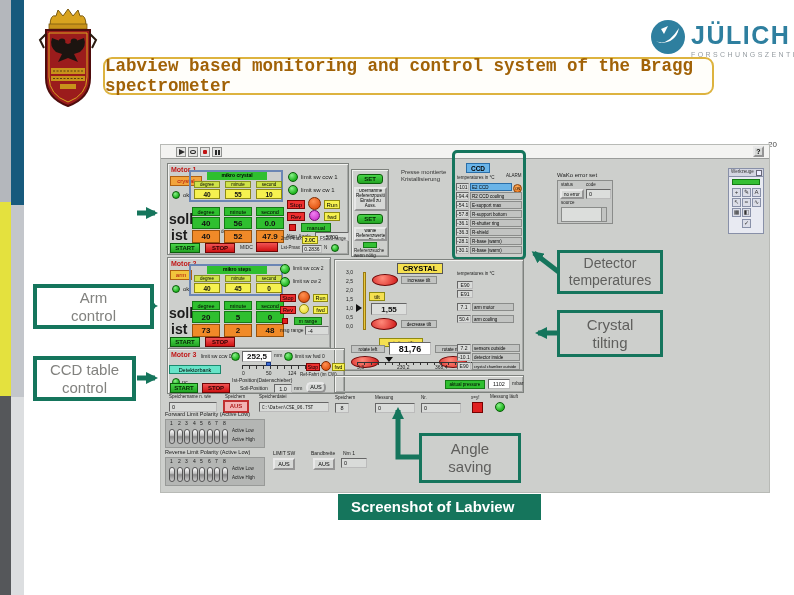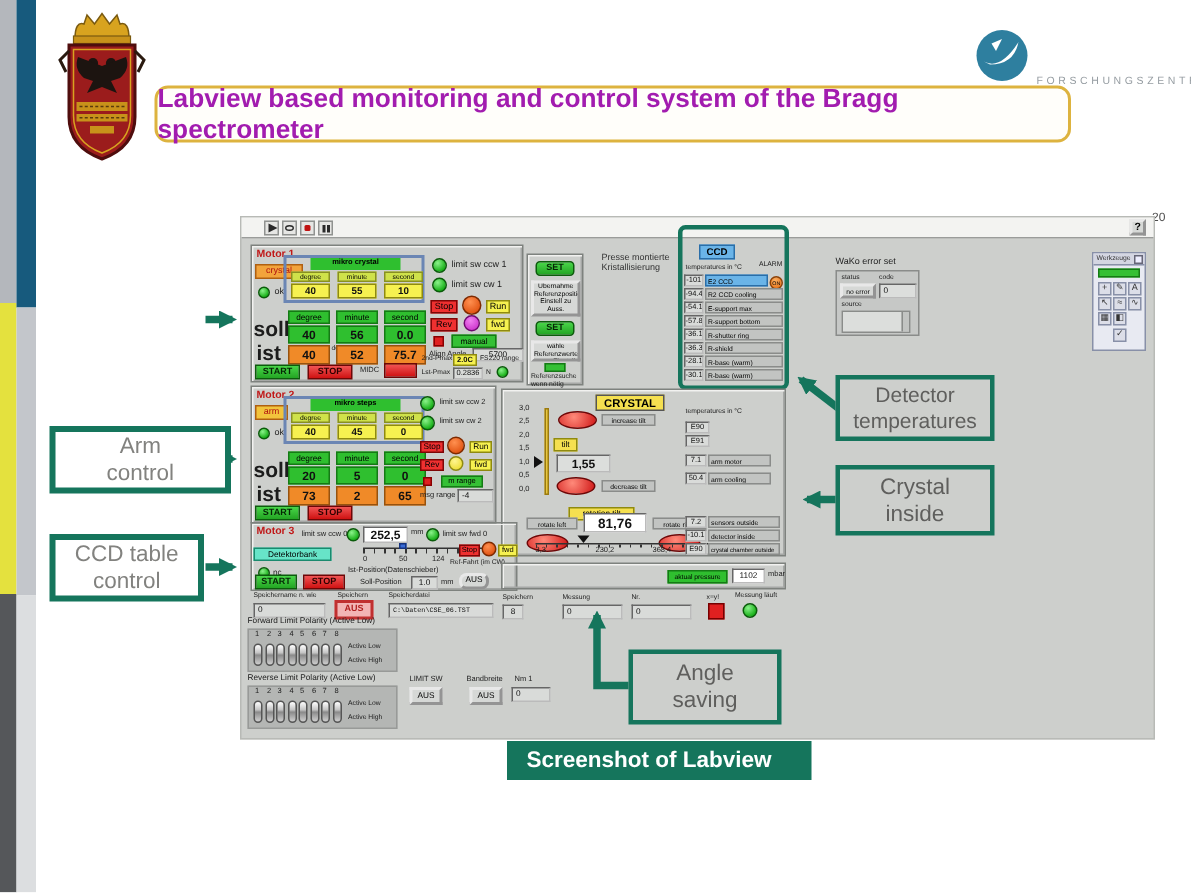--- a/index.html
+++ b/index.html
@@ -50,28 +50,29 @@
     <rect x="15" y="64" width="34" height="6" fill="#c8921a"></rect>
     <line x1="17" y1="67" x2="47" y2="67" stroke="#5a3c0c" stroke-width="1" stroke-dasharray="2 1.5"></line>
     <rect x="15" y="72" width="34" height="5" fill="#c8921a"></rect>
     <line x1="17" y1="74.5" x2="47" y2="74.5" stroke="#5a3c0c" stroke-width="1" stroke-dasharray="2 1.5"></line>
     <rect x="24" y="80" width="16" height="5" fill="#c8921a"></rect>
     <path d="M10 30 L4 36 L8 44" fill="none" stroke="#2a1a10" stroke-width="2"></path>
     <path d="M54 30 L60 36 L56 44" fill="none" stroke="#2a1a10" stroke-width="2"></path>
   </svg>
 
   <div class="abs" style="left:103px;top:57px;width:611px;height:38px;border:2px solid #ddb33f;border-radius:9px;background:#fffefa;display:flex;align-items:center;justify-content:center">
-    <span style="font-family:Liberation Sans, sans-serif;font-size:17.5px;font-weight:600;color:#a21caf">Labview based monitoring and control system of the Bragg spectrometer</span>
+    <span style="font-family:Liberation Mono, monospace;font-size:17.5px;font-weight:600;color:#a16207">Labview based monitoring and control system of the Bragg spectrometer</span>
   </div>
 
   <svg class="abs" style="left:650px;top:19px" width="36" height="36" viewBox="0 0 36 36">
     <circle cx="18" cy="18" r="17" fill="#2e7f9f"></circle>
     <path d="M6 22 Q17 28 29 9 Q26 24 10 24 Z" fill="#fff"></path>
     <path d="M11 10 L18 7 L14 15 Z" fill="#fff"></path>
   </svg>
+  <div class="lbl" style="left:691px;top:22px;font-size:25px;font-weight:bold;letter-spacing:1.5px;color:#2e7f9f">JÜLICH</div>
   <div class="lbl" style="left:691px;top:51px;font-size:7px;letter-spacing:2.4px;color:#969da2">FORSCHUNGSZENTRUM</div>
 
   <div class="lbl" style="left:768px;top:141px;font-size:8px;color:#4a4a4a">20</div>
 
   <div id="lv">
 
     <div class="abs" style="left:0;top:0;width:608px;height:14px;background:#f3f3f1;border-bottom:1px solid #9a9c9a">
       <div class="abs" style="left:15px;top:2px;width:10px;height:10px;background:#e6e6e4;border:1px solid #909290">
         <div class="abs" style="left:2px;top:1px;width:0;height:0;border-left:6px solid #2a2a2a;border-top:3px solid transparent;border-bottom:3px solid transparent"></div>
       </div>
@@ -110,21 +111,21 @@
 
       <div class="lbl" style="left:1px;top:48px;font-size:14px;font-weight:bold">soll</div>
       <div class="val vG t8" style="left:24px;top:53px;width:28px;height:12px;line-height:11px">40</div>
       <div class="val vG t8" style="left:56px;top:53px;width:28px;height:12px;line-height:11px">56</div>
       <div class="val vG t8" style="left:88px;top:53px;width:28px;height:12px;line-height:11px">0.0</div>
 
       <div class="lbl" style="left:3px;top:64px;font-size:14px;font-weight:bold">ist</div>
       <div class="val vO t8" style="left:24px;top:66px;width:28px;height:13px;line-height:12px">40</div>
       <div class="lbl t4" style="left:53px;top:66px">deg</div>
       <div class="val vO t8" style="left:56px;top:66px;width:28px;height:13px;line-height:12px">52</div>
-      <div class="val vO t8" style="left:88px;top:66px;width:28px;height:13px;line-height:12px">75.7</div>
+      <div class="val vO t8" style="left:88px;top:66px;width:28px;height:13px;line-height:12px">47.9</div>
 
       <div class="led" style="left:120px;top:8px;width:10px;height:10px"></div>
       <div class="lbl t6" style="left:133px;top:10px">limit sw ccw 1</div>
       <div class="led" style="left:120px;top:21px;width:10px;height:10px"></div>
       <div class="lbl t6" style="left:133px;top:23px">limit sw cw 1</div>
 
       <div class="tag t6" style="left:119px;top:36px;width:18px;height:9px;line-height:8px;background:#ef3030;border-color:#7e0606">Stop</div>
       <div class="abs" style="left:140px;top:33px;width:13px;height:13px;border-radius:50%;background:radial-gradient(circle at 40% 30%,#ff9050,#d84200);border:1px solid #7e2a00"></div>
       <div class="tag t6" style="left:156px;top:36px;width:16px;height:9px;line-height:8px;background:#f6f150;border-color:#8f8a10">Run</div>
       <div class="tag t6" style="left:119px;top:48px;width:18px;height:9px;line-height:8px;background:#ef3030;border-color:#7e0606">Rev</div>
@@ -237,21 +238,21 @@
       <div class="tag t55" style="left:24px;top:43px;width:28px;height:9px;line-height:8px;background:#2fbf2f;border-color:#157a15">degree</div>
       <div class="tag t55" style="left:56px;top:43px;width:28px;height:9px;line-height:8px;background:#2fbf2f;border-color:#157a15">minute</div>
       <div class="tag t55" style="left:88px;top:43px;width:28px;height:9px;line-height:8px;background:#2fbf2f;border-color:#157a15">second</div>
       <div class="lbl" style="left:1px;top:48px;font-size:14px;font-weight:bold">soll</div>
       <div class="val vG t8" style="left:24px;top:53px;width:28px;height:12px;line-height:11px">20</div>
       <div class="val vG t8" style="left:56px;top:53px;width:28px;height:12px;line-height:11px">5</div>
       <div class="val vG t8" style="left:88px;top:53px;width:28px;height:12px;line-height:11px">0</div>
       <div class="lbl" style="left:3px;top:64px;font-size:14px;font-weight:bold">ist</div>
       <div class="val vO t8" style="left:24px;top:66px;width:28px;height:13px;line-height:12px">73</div>
       <div class="val vO t8" style="left:56px;top:66px;width:28px;height:13px;line-height:12px">2</div>
-      <div class="val vO t8" style="left:88px;top:66px;width:28px;height:13px;line-height:12px">65</div>
+      <div class="val vO t8" style="left:88px;top:66px;width:28px;height:13px;line-height:12px">48</div>
 
       <div class="led" style="left:112px;top:6px;width:10px;height:10px"></div>
       <div class="lbl t5" style="left:125px;top:8px">limit sw ccw 2</div>
       <div class="led" style="left:112px;top:19px;width:10px;height:10px"></div>
       <div class="lbl t5" style="left:125px;top:21px">limit sw cw 2</div>
       <div class="tag t55" style="left:112px;top:36px;width:16px;height:8px;line-height:7px;background:#ef3030;border-color:#7e0606">Stop</div>
       <div class="abs" style="left:130px;top:33px;width:12px;height:12px;border-radius:50%;background:radial-gradient(circle at 40% 30%,#ff9050,#d84200);border:1px solid #7e2a00"></div>
       <div class="tag t55" style="left:145px;top:36px;width:15px;height:8px;line-height:7px;background:#f6f150;border-color:#8f8a10">Run</div>
       <div class="tag t55" style="left:112px;top:48px;width:16px;height:8px;line-height:7px;background:#ef3030;border-color:#7e0606">Rev</div>
       <div class="abs" style="left:131px;top:46px;width:10px;height:10px;border-radius:50%;background:radial-gradient(circle at 40% 30%,#fff590,#e8d820);border:1px solid #8f8a10"></div>
@@ -441,21 +442,21 @@
   <div class="callout" style="left:33px;top:284px;width:121px;height:45px;background:#fff">
     <span style="display:inline-block;width:60px">Arm control</span>
   </div>
   <div class="callout" style="left:33px;top:356px;width:103px;height:45px;background:#fff">
     <span style="display:inline-block;width:80px">CCD table control</span>
   </div>
   <div class="callout" style="left:557px;top:250px;width:106px;height:44px;background:#cdcfcc;border-width:3.5px;font-size:14px;color:#5f5f5d">
     <span style="display:inline-block;width:96px">Detector temperatures</span>
   </div>
   <div class="callout" style="left:557px;top:310px;width:106px;height:47px;background:#cdcfcc;border-width:3.5px;font-size:15px;color:#5f5f5d">
-    <span style="display:inline-block;width:60px">Crystal inside</span>
+    <span style="display:inline-block;width:60px">Crystal tilting</span>
   </div>
   <div class="callout" style="left:419px;top:433px;width:102px;height:50px;background:#cdcfcc;border-width:3.5px;font-size:15px;color:#5f5f5d">
     <span style="display:inline-block;width:50px">Angle saving</span>
   </div>
 
   <div class="abs" style="left:338px;top:494px;width:203px;height:26px;background:#15755c">
     <span style="position:absolute;left:13px;top:4px;color:#fff;font-size:15px;font-weight:bold">Screenshot of Labview</span>
   </div>
 
 </div>

